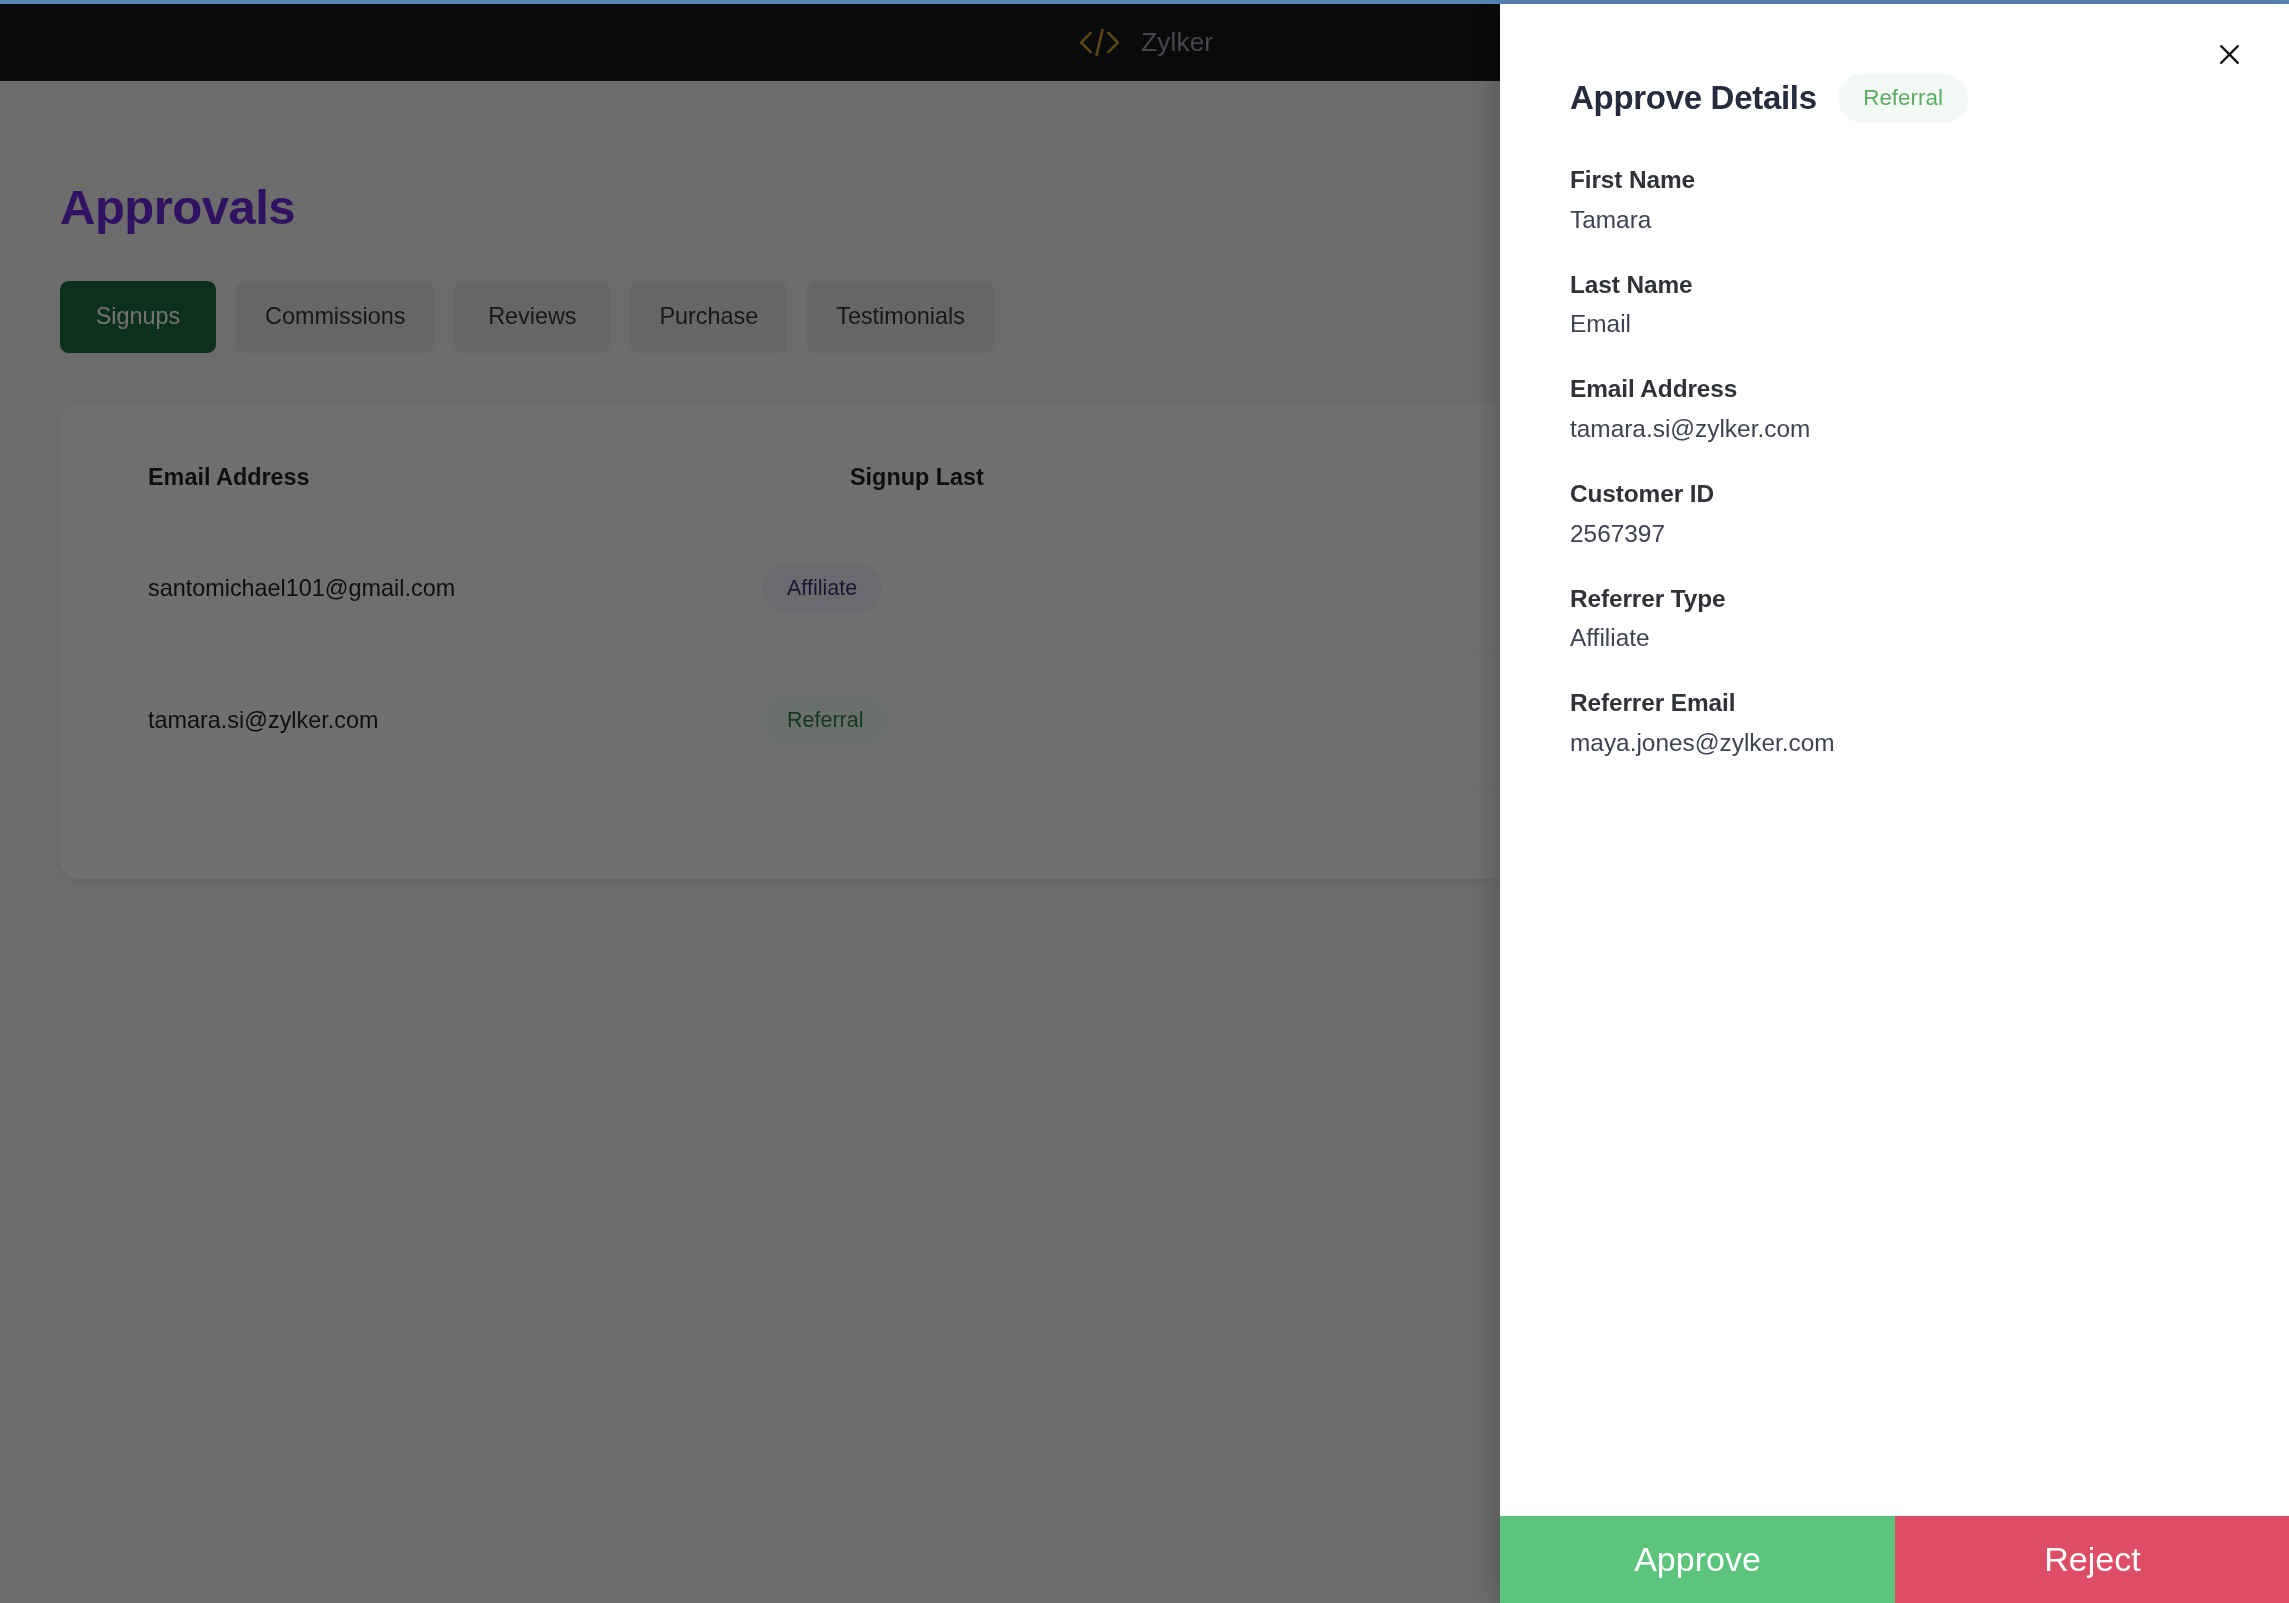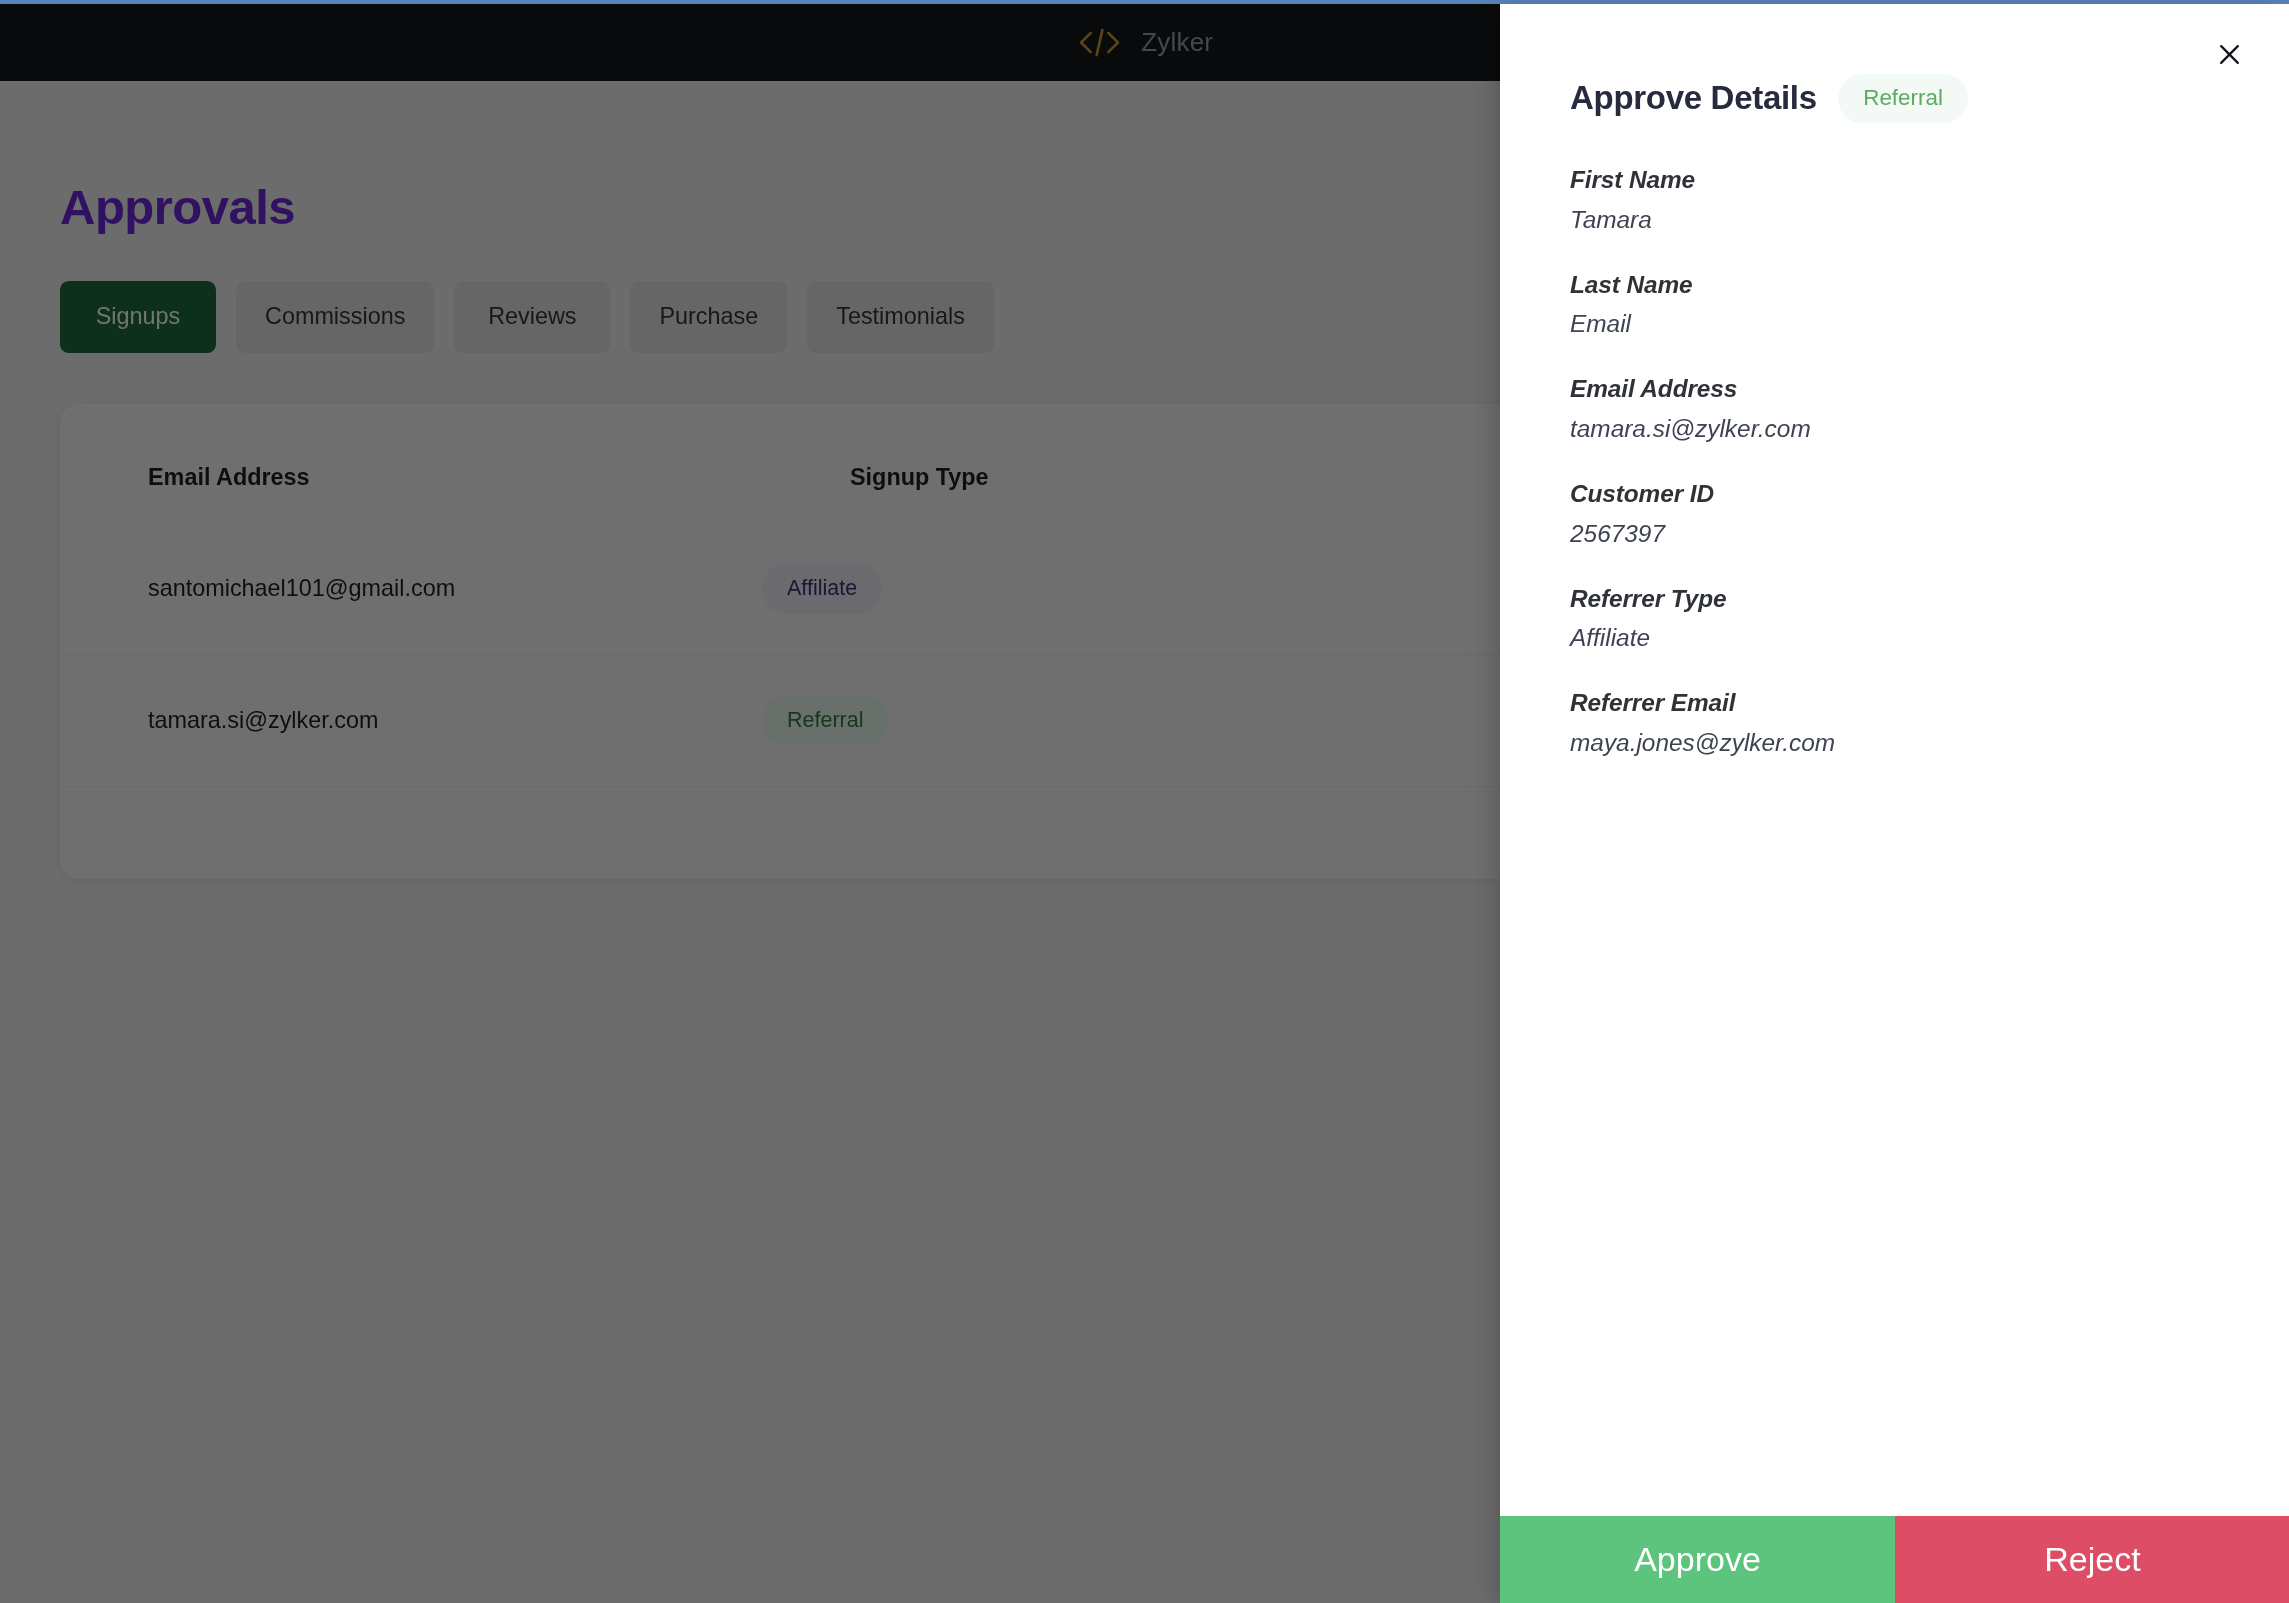--- a/index.html
+++ b/index.html
@@ -117,21 +117,20 @@
   .panel-badge {
     display:inline-flex; align-items:center; justify-content:center;
     height:49px; padding:0 25px; border-radius:24.4px;
     background:#f3faf5; color:#5cab63; font-size:22.4px;
   }
 
   .panel-body {
     flex:1 1 auto;
     padding:43px 70px 0 70px;
     overflow:hidden;
-    font-style:italic;
   }
   .field { margin-bottom:37px; }
   .field-label {
     font-size:24.4px; font-weight:bold; color:#2f3338;
     margin-bottom:11.7px; letter-spacing:-0.1px;
   }
   .field-value { font-size:24.4px; color:#3e4352; }
 
   .panel-footer { display:flex; height:87px; width:100%; }
   .footer-btn {
@@ -181,21 +180,21 @@
           </div>
         <div class="tab">
             <span>Testimonials</span>
           </div>
       </div>
 
       <div class="table-card">
 
         <div class="table-head">
           <div class="th th-email">Email Address</div>
-          <div class="th th-type">Signup Type</div>
+          <div class="th th-type">Signup Last</div>
         </div>
 
         <div class="table-row r0">
           <div class="td td-email">santomichael101@gmail.com</div>
           <div class="td td-type">
             <span class="pill pill-affiliate">Affiliate</span>
           </div>
         </div>
 
         <div class="table-row r1">

